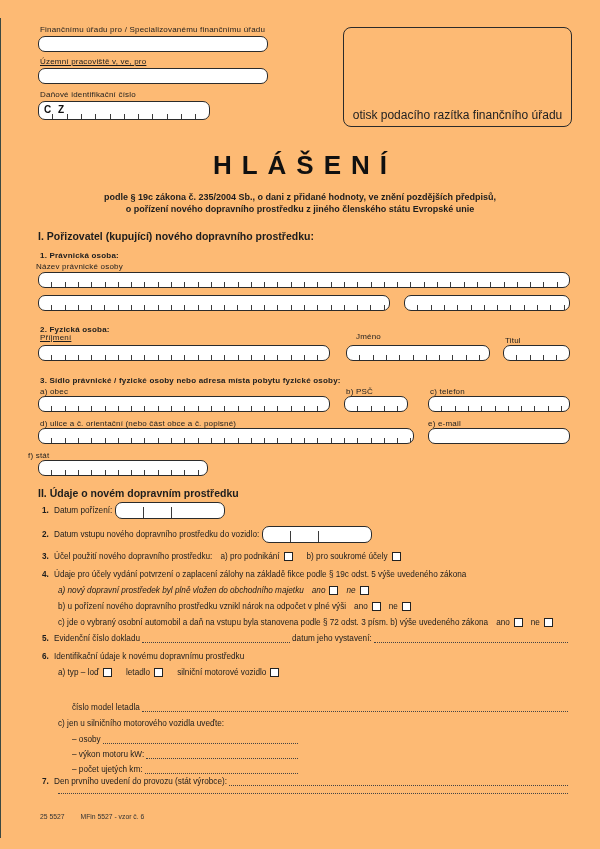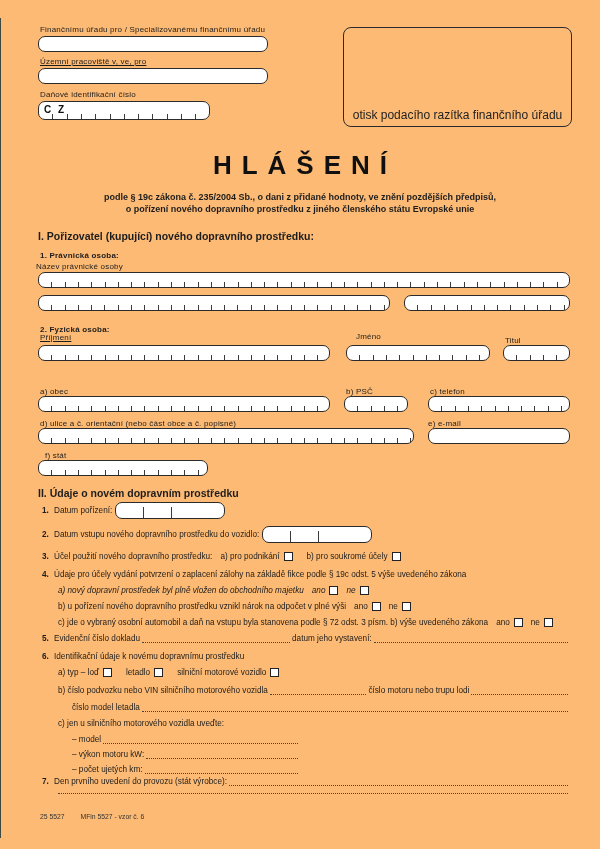--- a/index.html
+++ b/index.html
@@ -105,33 +105,34 @@
   <div class="box comb" style="left:404px; top:295px; width:166px;"></div>
 
   <div class="lbl b" style="left:40px; top:325px;">2. Fyzická osoba:</div>
   <div class="lbl" style="left:40px; top:333px;text-decoration:underline;">Příjmení</div>
   <div class="lbl" style="left:348px; top:332px;margin-left:8px;">Jméno</div>
   <div class="lbl" style="left:505px; top:336px;">Titul</div>
   <div class="box comb" style="left:38px; top:345px; width:292px;"></div>
   <div class="box comb" style="left:346px; top:345px; width:144px;"></div>
   <div class="box comb" style="left:503px; top:345px; width:67px;"></div>
 
+  <div class="lbl b" style="left:40px; top:376px;">3. Sídlo právnické / fyzické osoby nebo adresa místa pobytu fyzické osoby:</div>
   <div class="lbl" style="left:40px; top:387px;">a) obec</div>
   <div class="lbl" style="left:346px; top:387px;">b) PSČ</div>
   <div class="lbl" style="left:430px; top:387px;">c) telefon</div>
   <div class="box comb" style="left:38px; top:396px; width:292px;"></div>
   <div class="box comb" style="left:344px; top:396px; width:64px;"></div>
   <div class="box comb" style="left:428px; top:396px; width:142px;"></div>
 
   <div class="lbl" style="left:40px; top:419px;">d) ulice a č. orientační (nebo část obce a č. popisné)</div>
   <div class="lbl" style="left:428px; top:419px;">e) e-mail</div>
   <div class="box comb" style="left:38px; top:428px; width:376px;"></div>
   <div class="box" style="left:428px; top:428px; width:142px;"></div>
 
-  <div class="lbl" style="left:45px; top:451px;text-align:center;">f) stát</div>
+  <div class="lbl" style="left:28px; top:451px;text-align:center;">f) stát</div>
   <div class="box comb" style="left:38px; top:460px; width:170px;"></div>
 
   <div class="sec-head" style="left:38px; top:487px;">II. Údaje o novém dopravním prostředku</div>
 
   <div class="row h17" style="top:502px;">
     <span class="num">1.</span>
     <span>Datum pořízení:</span>
     <span class="inline-datebox comb-date">
       <i class="date-sep" style="left:27px;"></i>
         <i class="date-sep" style="left:55px;"></i>
@@ -205,35 +206,29 @@
   <div class="row indent" style="top:668px;">
     <span>a) typ – loď</span>
     <span class="cb"></span>
     <span class="gap14"></span>
     <span>letadlo</span>
     <span class="cb"></span>
     <span class="gap14"></span>
     <span>silniční motorové vozidlo</span>
     <span class="cb"></span>
   </div>
-  <div class="row indent" style="top:686px;">
-    <span>b) číslo podvozku nebo VIN silničního motorového vozidla</span>
-    <span class="dots"></span>
-    <span>číslo motoru nebo trupu lodi</span>
-    <span class="dots"></span>
-  </div>
   <div class="row indent2" style="top:703px;">
     <span>číslo model letadla</span>
     <span class="dots"></span>
   </div>
   <div class="row indent" style="top:719px;">
     <span>c) jen u silničního motorového vozidla uveďte:</span>
   </div>
   <div class="row indent2" style="top:735px; width:262px;">
-    <span>– model</span>
+    <span>– osoby</span>
     <span class="dots"></span>
   </div>
   <div class="row indent2" style="top:750px; width:262px;">
     <span>– výkon motoru kW:</span>
     <span class="dots"></span>
   </div>
   <div class="row indent2" style="top:765px; width:262px;">
     <span>– počet ujetých km:</span>
     <span class="dots"></span>
   </div>

